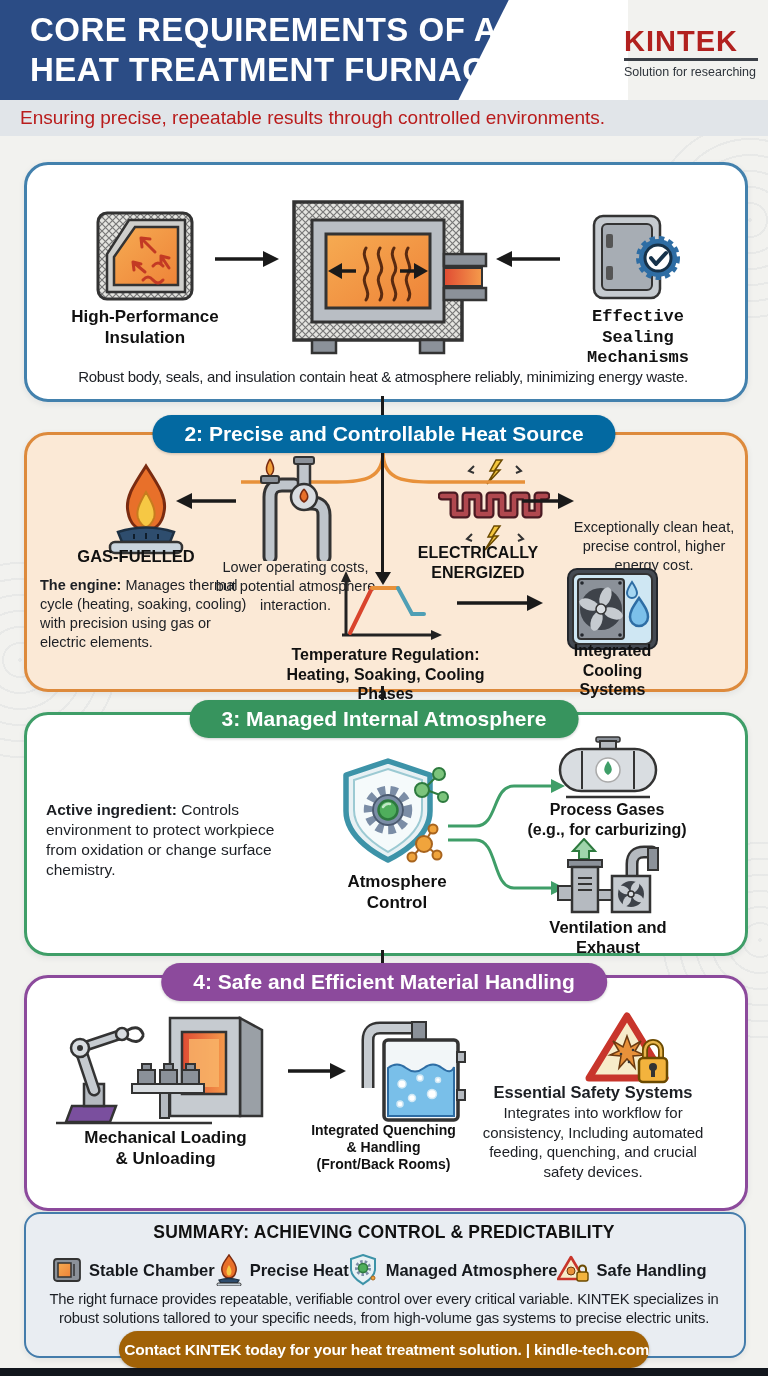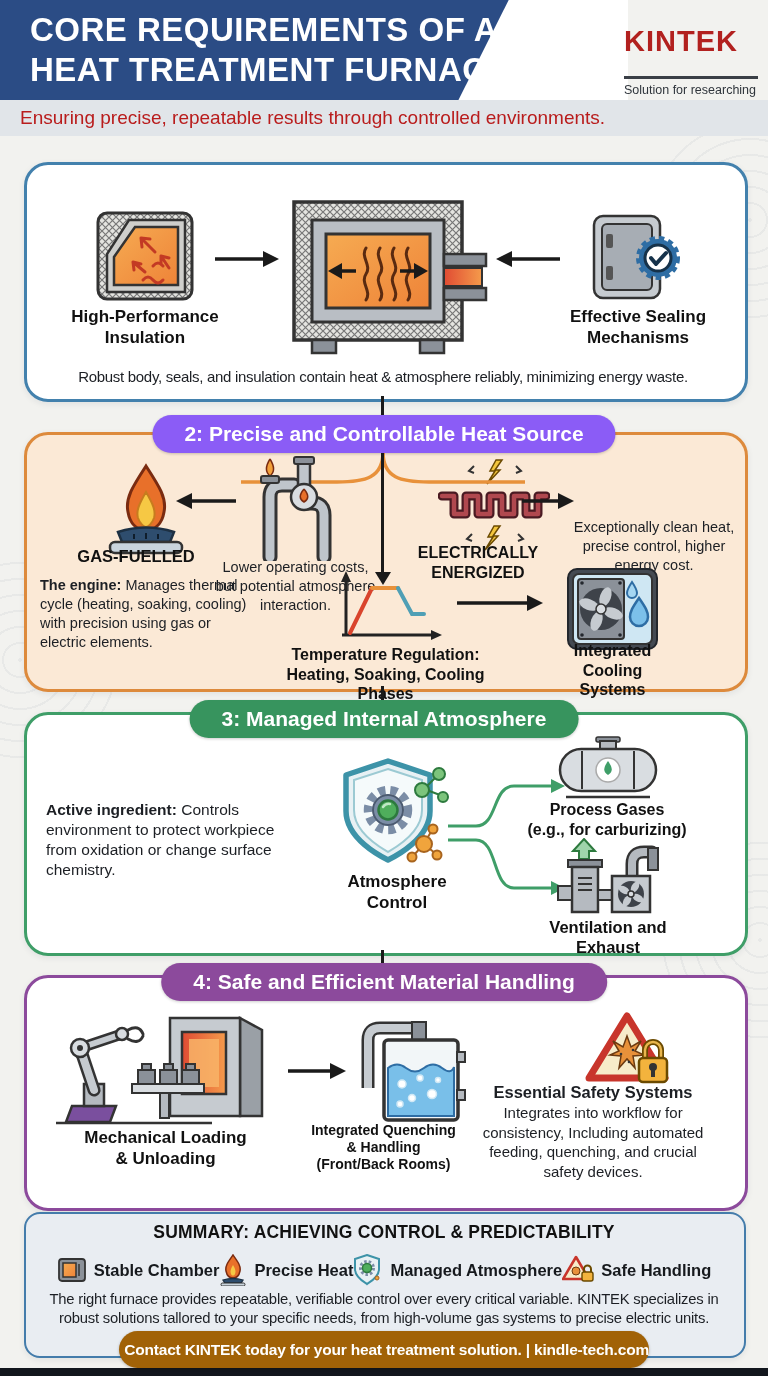--- a/index.html
+++ b/index.html
@@ -10,21 +10,21 @@
   .bgdeco{position:absolute;border-radius:50%;
           background:repeating-radial-gradient(circle,rgba(40,60,90,.05) 0 2px,transparent 2px 16px);}
   
   .header{position:absolute;left:0;top:0;width:628px;height:100px;background:#ffffff;}
   .header-blue{position:absolute;inset:0;background:#2b4c85;
                clip-path:polygon(0 0,81% 0,73% 100%,0 100%);}
   .header-title{position:absolute;left:30px;top:10px;color:#fff;font-weight:800;
                 font-size:33px;line-height:1.21;letter-spacing:.5px;}
   .logo{position:absolute;left:624px;top:25px;width:134px;}
   .logo-main{color:#b2211f;font-weight:800;font-size:29px;letter-spacing:1px;
-             border-bottom:3px solid #3a3f46;padding-bottom:18px;}
+             border-bottom:3px solid #3a3f46;padding-bottom:0;}
   .logo-tag{font-size:12.5px;color:#2f353c;margin-top:4px;}
   .subbar{position:absolute;left:0;top:100px;width:768px;height:36px;background:#e1e5e9;}
   .subbar span{position:absolute;left:20px;top:0;line-height:36px;font-size:19px;color:#b91c1c;}
   
   .secbox{position:absolute;background:#fff;border-radius:24px;
           box-shadow:0 2px 6px rgba(20,40,70,.08);}
   .pill{position:absolute;left:50%;transform:translateX(-50%);height:38px;border-radius:20px;
         color:#fff;font-weight:800;font-size:21px;line-height:38px;white-space:nowrap;
         padding:0 32px;text-align:center;z-index:6;box-shadow:0 1px 3px rgba(0,0,0,.2);}
   .lbl{position:absolute;font-weight:700;font-size:16.5px;line-height:1.22;
@@ -32,21 +32,21 @@
   .note{position:absolute;font-size:14.5px;line-height:1.3;text-align:center;color:#1c1f24;}
   .vline{position:absolute;width:3px;background:#1a1a1a;z-index:1;}
   .dtri{position:absolute;width:0;height:0;border-left:8px solid transparent;
         border-right:8px solid transparent;border-top:13px solid #1a1a1a;z-index:1;}
   .arrow{position:absolute;}
   .arrow line{stroke:#1a1a1a;stroke-width:3.5;}
   .arrow polygon{fill:#1a1a1a;}
   .flip{transform:scaleX(-1);}
   
   .sumrow{position:absolute;left:52px;top:1251px;width:664px;height:38px;display:flex;
-          align-items:center;justify-content:center;}
+          align-items:center;justify-content:flex-start;}
   .sumitem{display:flex;align-items:center;gap:7px;}
   .sumitem .slbl{font-weight:700;font-size:16.5px;}
   .contact{position:absolute;left:119px;top:1331px;width:530px;height:37px;background:#a16207;
            border-radius:20px;color:#fff;font-weight:700;font-size:15.5px;letter-spacing:-0.2px;
            line-height:37px;text-align:right;z-index:8;box-shadow:0 1px 3px rgba(0,0,0,.25);}
   .bstrip{position:absolute;left:0;top:1368px;width:768px;height:8px;background:#12161d;}
   .b{font-weight:700;}
 </style>
 </head>
 <body>
@@ -141,31 +141,31 @@
 
   <svg class="abs" style="left:590px;top:212px;" width="95" height="92" viewBox="0 0 95 92">
     <rect x="4" y="4" width="66" height="82" rx="9" fill="#c6cbd0" stroke="#333" stroke-width="2.5"></rect>
     <rect x="12" y="12" width="50" height="66" rx="5" fill="#a7adb4" stroke="#333" stroke-width="2"></rect>
     <rect x="16" y="22" width="7" height="14" rx="2" fill="#555"></rect>
     <rect x="16" y="54" width="7" height="14" rx="2" fill="#555"></rect>
     <circle cx="68" cy="46" r="19" fill="#2e6da4" stroke="#2e6da4" stroke-width="6" stroke-dasharray="5 4"></circle>
     <circle cx="68" cy="46" r="13" fill="#fff" stroke="#16324a" stroke-width="3"></circle>
     <path d="M61 46 l5 6 l10 -11" stroke="#16324a" stroke-width="4" fill="none" stroke-linecap="round" stroke-linejoin="round"></path>
   </svg>
-  <div class="lbl" style="left:558px;top:307px;width:160px;font-size:17px;">
+  <div class="lbl" style="left:558px;top:307px;width:160px;font-size:17px;font-family:Liberation Mono, monospace;">
     <div>Effective Sealing</div>
     <div>Mechanisms</div>
   </div>
 
   <div class="note" style="left:28px;top:367px;width:662px;font-size:15px;letter-spacing:-0.3px;padding-left:24px;">Robust body, seals, and insulation contain heat &amp; atmosphere reliably, minimizing energy waste.</div>
 
   <div class="vline" style="left:381px;top:396px;height:40px;"></div>
 
   <div class="secbox" style="left:24px;top:432px;width:718px;height:254px;border:3px solid #dd8a3c;background:#fbe9d6;"></div>
-  <div class="pill" style="top:415px;background:#8b5cf6;">
+  <div class="pill" style="top:415px;background:#0369a1;">
     <span>2: Precise and Controllable Heat Source</span>
   </div>
 
   <svg class="abs" style="left:233px;top:452px;z-index:1;" width="300" height="56" viewBox="0 0 300 56">
     <g fill="none" stroke="#e8913a" stroke-width="3.5">
       <path d="M150 0 C150 26 132 30 104 30 H8"></path>
       <path d="M150 0 C150 26 168 30 196 30 H292"></path>
     </g>
   </svg>
   <div class="vline" style="left:381px;top:436px;height:136px;"></div>

